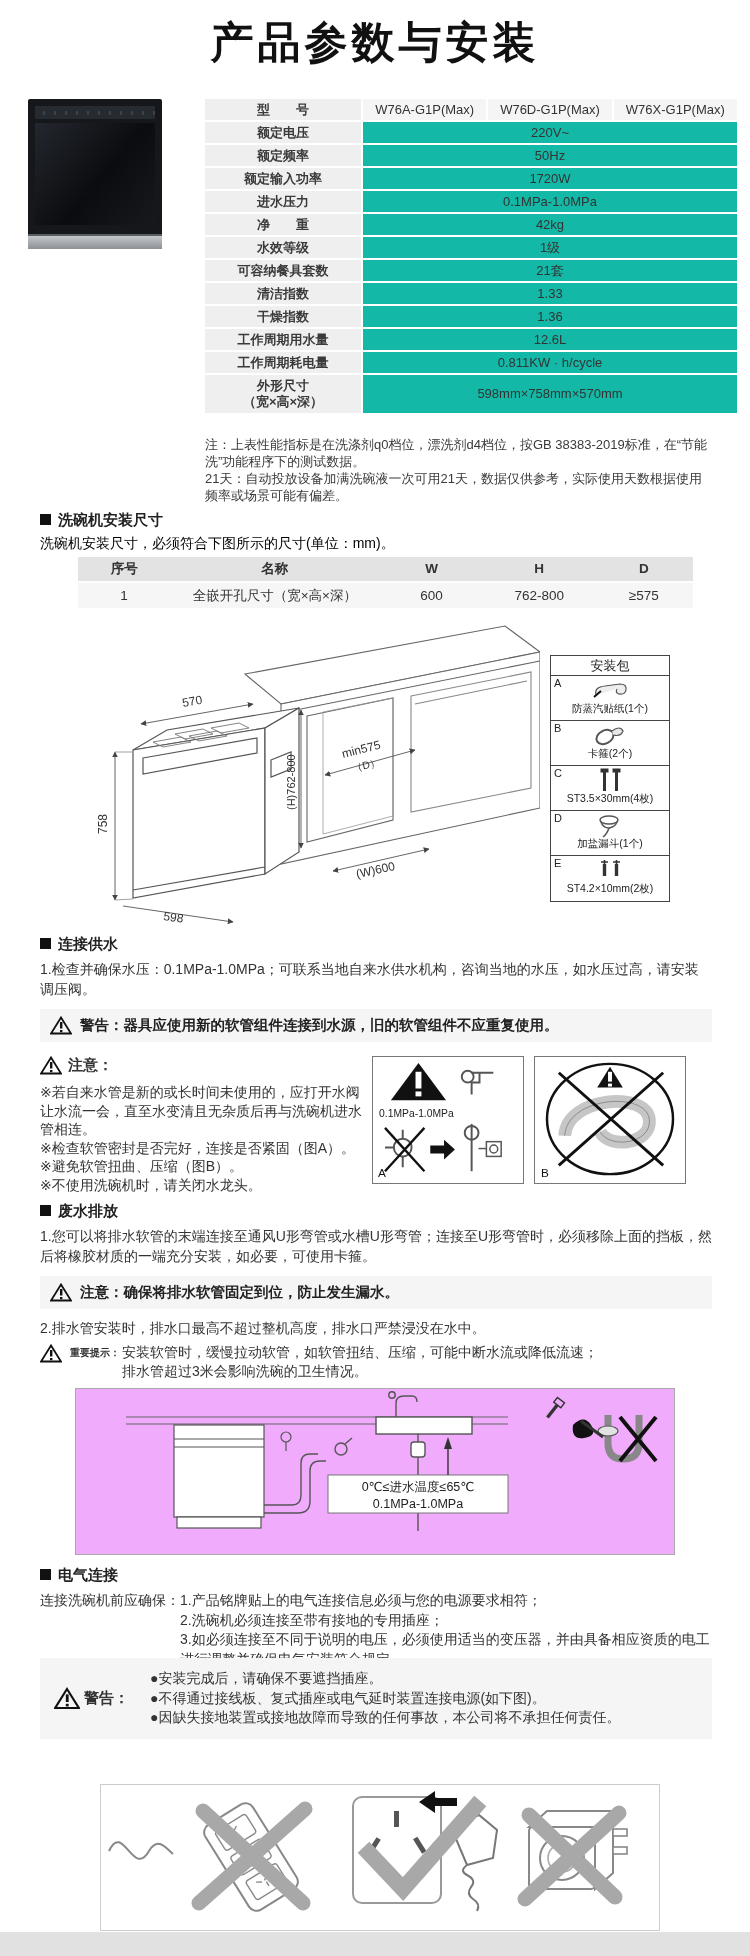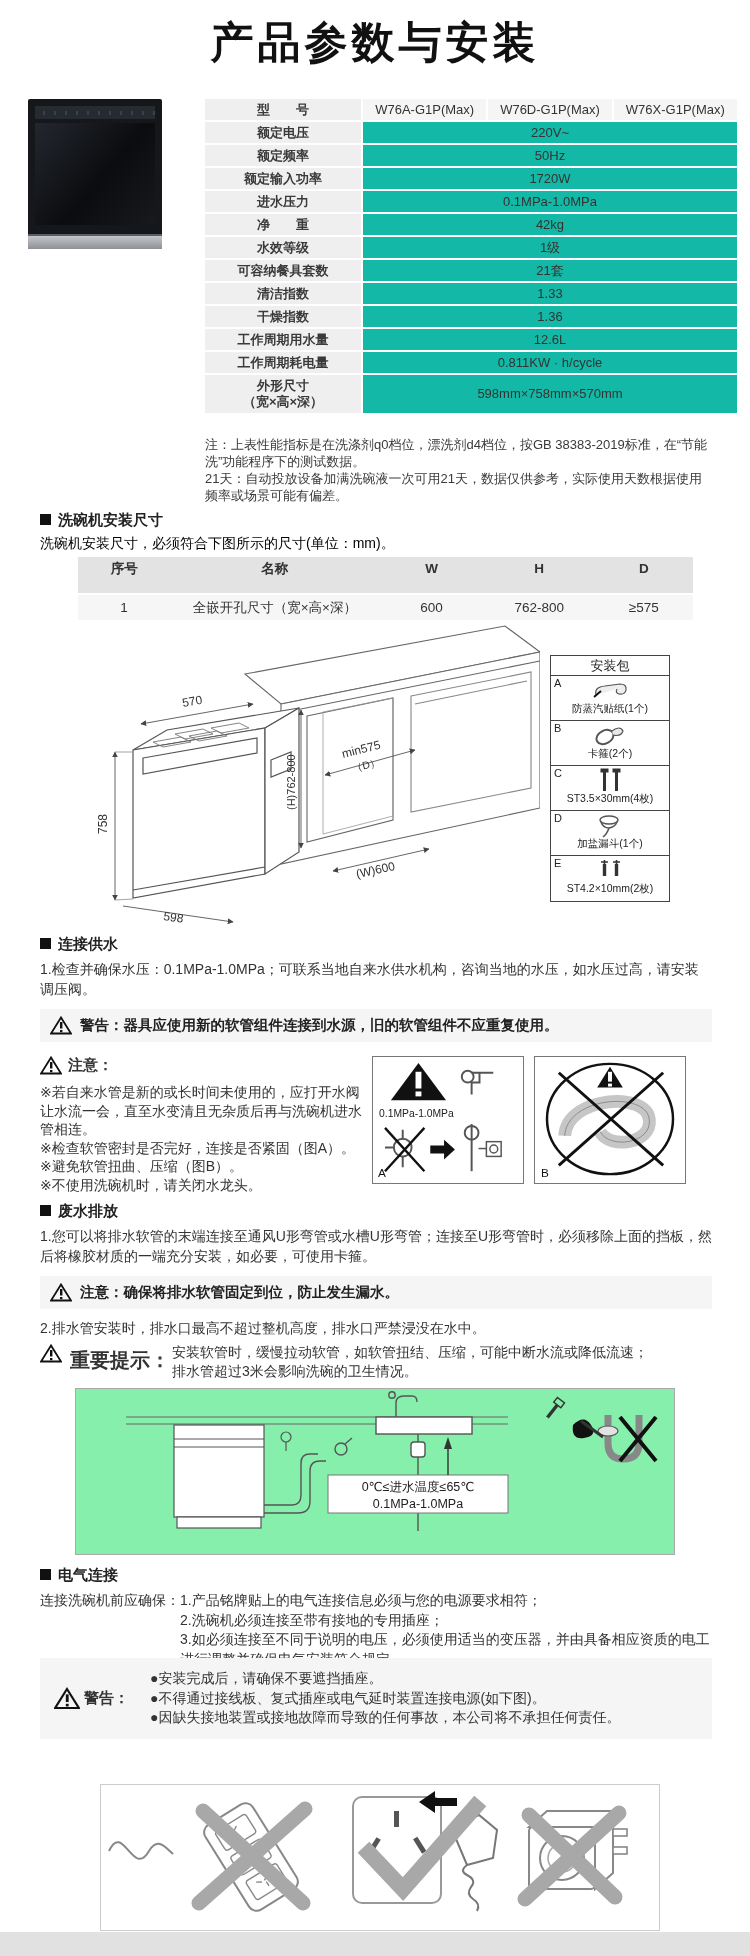--- a/index.html
+++ b/index.html
@@ -32,21 +32,21 @@
   .notes { position:absolute; top:437px; left:205px; right:38px; font-size:13px; line-height:16.5px; color:#3a3a3a; }
   .note-line { margin-bottom:1px; }
 
   
   .sec-title { position:absolute; left:40px; font-size:15px; font-weight:bold; color:#222; }
   .sq-icon { display:inline-block; width:11px; height:11px; background:#111; margin-right:7px; }
   .sub-text { position:absolute; left:40px; font-size:14px; color:#000000; }
 
   
   .install-table { position:absolute; top:557px; left:78px; width:615px; font-size:13.5px; }
-  .it-row { display:flex; height:36px; line-height:24px; margin-bottom:2px; text-align:center; }
+  .it-row { display:flex; height:24px; line-height:24px; margin-bottom:2px; text-align:center; }
   .it-head { background:#e3e3e3; font-weight:bold; color:#333; }
   .it-body .it-row { background:#f6f6f6; height:25px; line-height:25px; }
   .it-cell { overflow:hidden; white-space:nowrap; }
   .col-0{width:15%} .col-1{width:34%} .col-2{width:17%} .col-3{width:18%} .col-4{width:16%}
 
   
   .diagram-row { position:absolute; top:612px; left:85px; display:flex; }
   svg { font-family:"Liberation Sans","DejaVu Sans",sans-serif; }
   .pkg-box { width:120px; margin-left:10px; margin-top:43px; border:1px solid #444;
              font-size:10.5px; color:#222; background:#fff; height:247px; }
@@ -69,25 +69,25 @@
   .notice-text { width:326px; flex:none; }
   .notice-head { display:flex; align-items:center; font-size:15px; font-weight:bold; margin-bottom:8px; }
   .notice-head .tri { margin-right:6px; }
   .notice-bullets .para { line-height:18.5px; }
   .fig { border:1px solid #777; background:#fff; flex:none; }
   .fig-a { margin-left:6px; }
   .fig-b { margin-left:10px; }
 
   .drain-sec { position:absolute; top:1202px; left:40px; right:38px; }
   .imp-row { display:flex; margin-top:4px; }
-  .imp-label { font-weight:bold; font-size:20px; flex:none; margin-right:2px; line-height:19.5px;margin-top:8px; }
+  .imp-label { font-weight:bold; font-size:10px; flex:none; margin-right:2px; line-height:19.5px; }
   .imp-lines { flex:1; }
 
   .drain-fig-box { position:absolute; top:1388px; left:75px; width:600px; height:167px;
-                   border:1px solid #aaa; background:#86efac; }
+                   border:1px solid #aaa; background:#f0abfc; }
 
   .elec-sec { position:absolute; top:1566px; left:40px; right:38px; }
   .elec-row { display:flex; }
   .elec-lead { flex:none; font-size:14px; line-height:19.5px; }
   .elec-items { flex:1; }
 
   .elec-warn { position:absolute; top:1658px; left:40px; right:38px; background:#f5f5f5;
                padding:11px 8px 11px 14px; display:flex; }
   .ew-left { flex:none; width:96px; display:flex; align-items:center; font-size:15px; font-weight:bold; }
   .ew-left .tri { margin-right:4px; }

